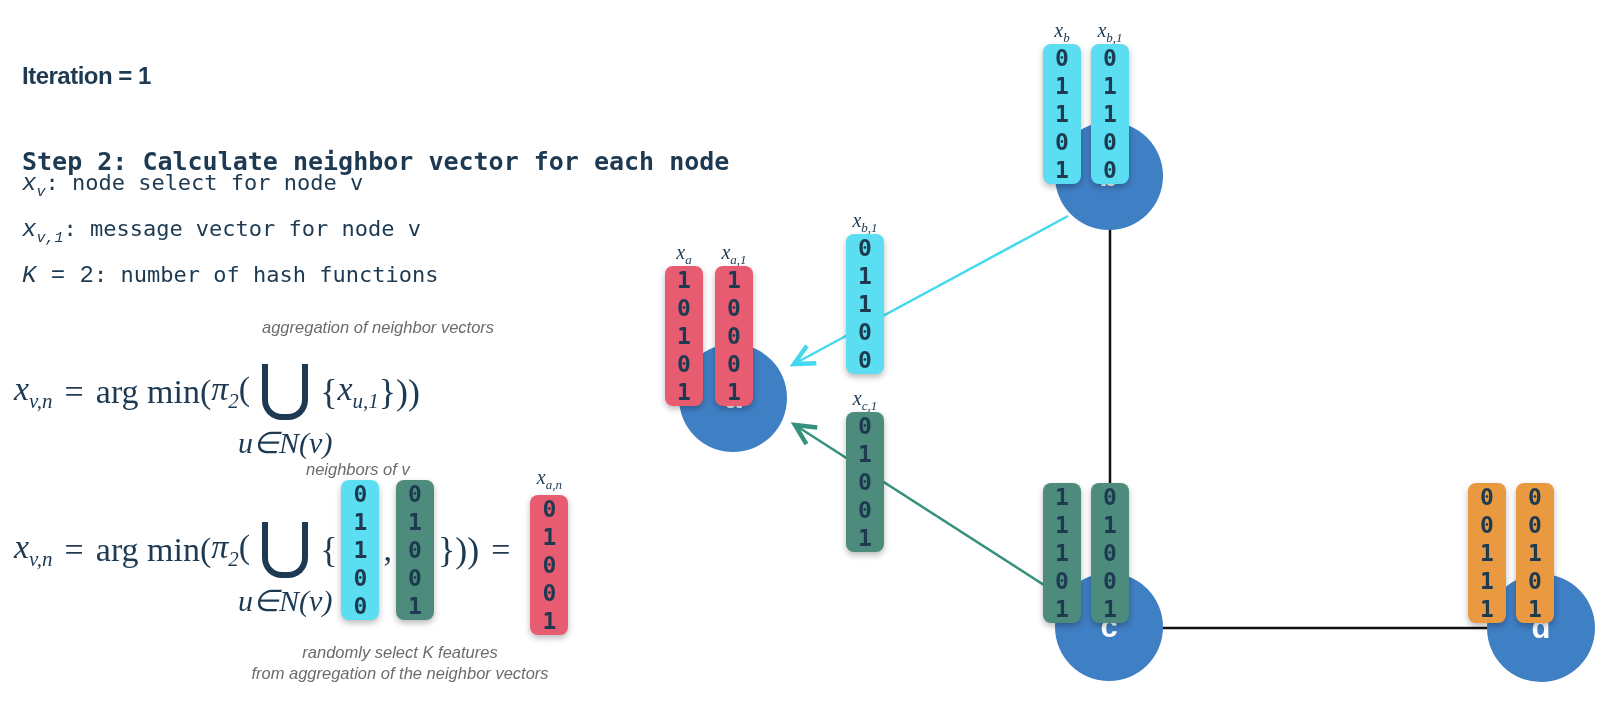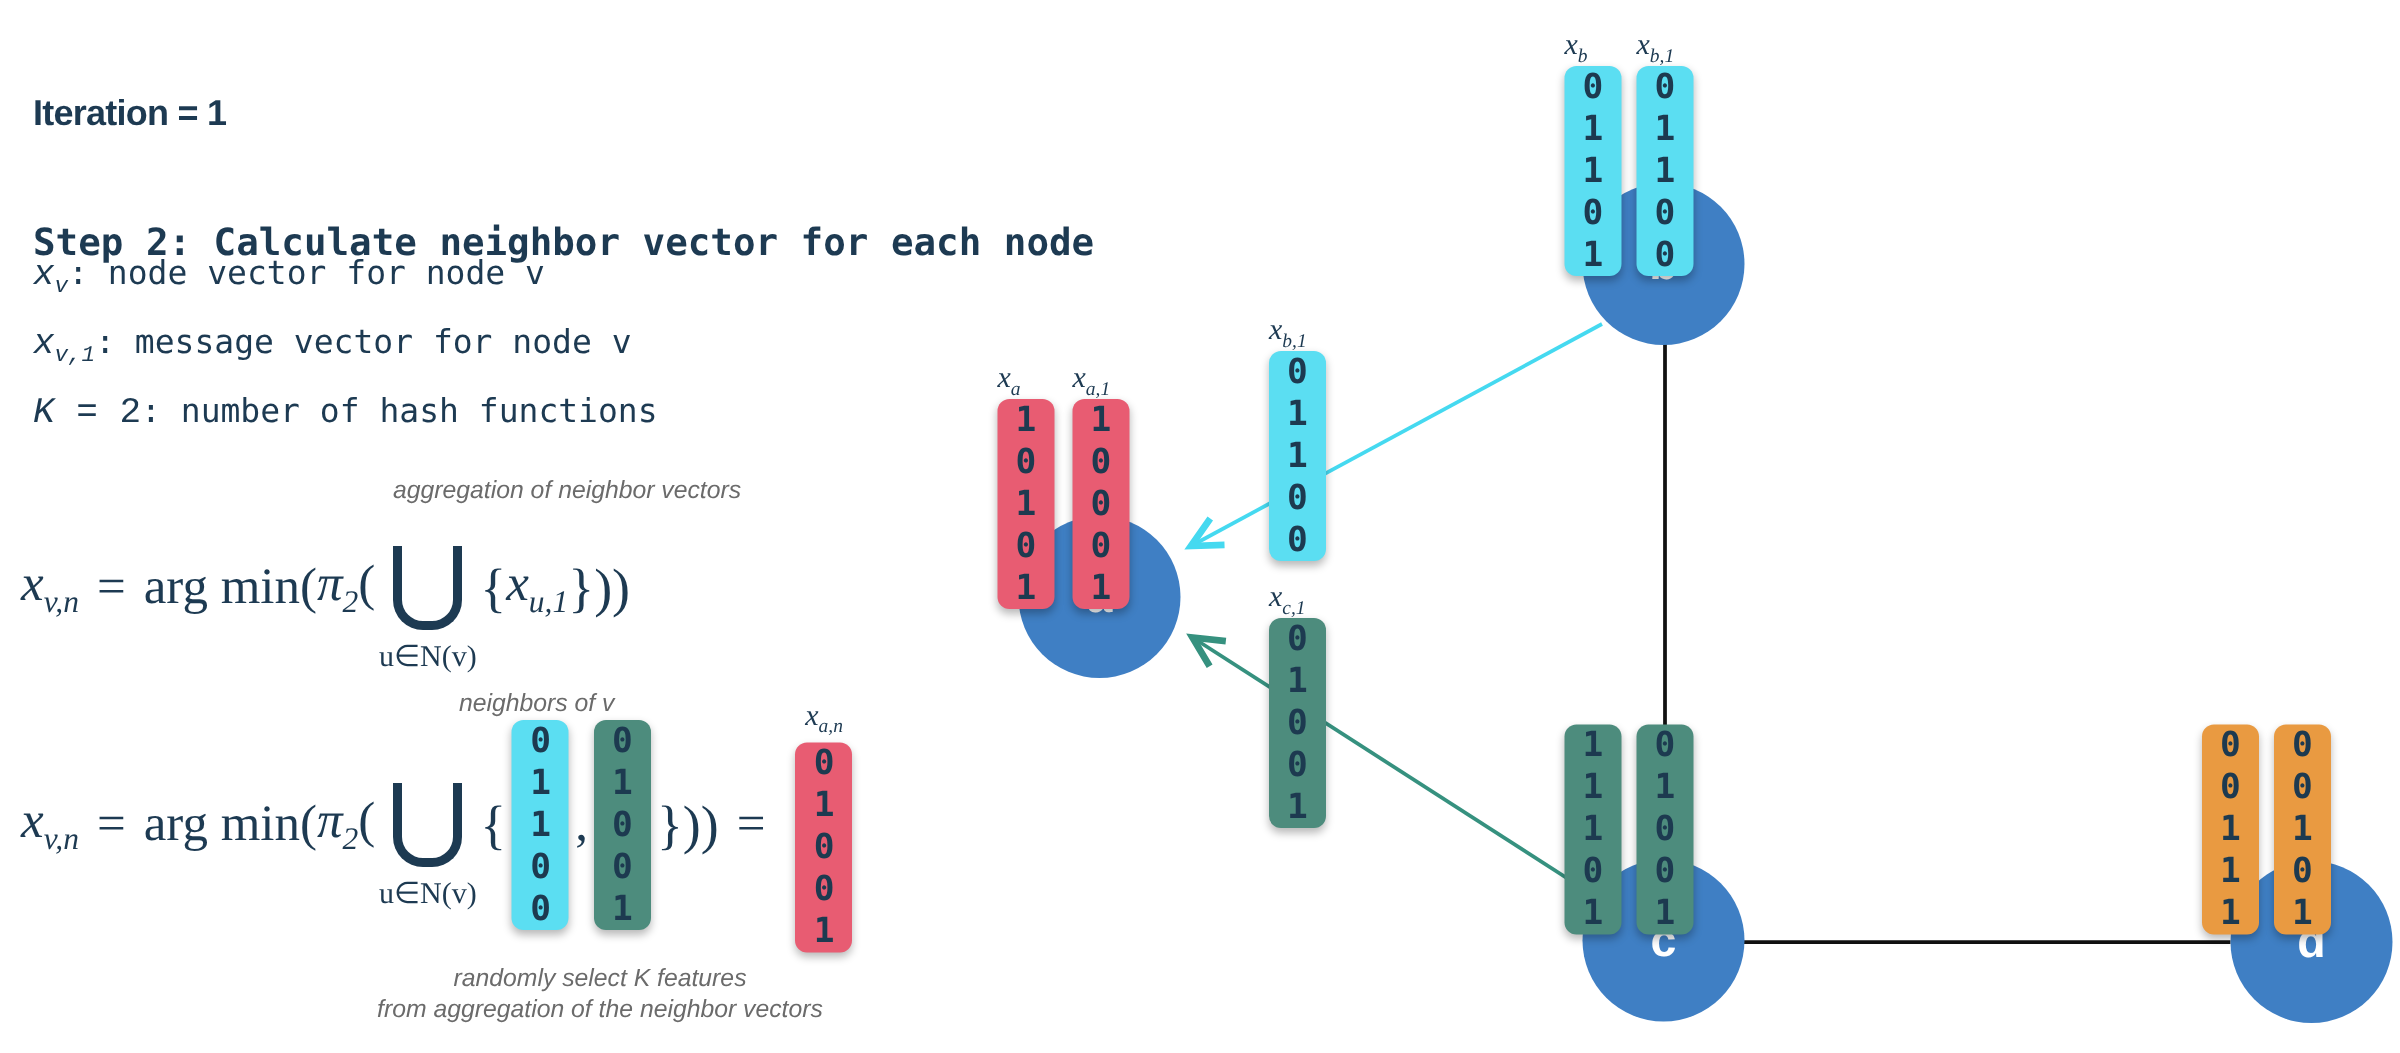--- a/index.html
+++ b/index.html
@@ -29,28 +29,28 @@
   #formula1{left:14px;top:352px;height:80px;}
   #formula2{left:14px;top:480px;height:140px;}
   .formula .it{font-style:italic;}
   .formula sub{font-style:italic;font-size:21px;}
   .formula .eq{margin:0 12px;}
   .union-col{position:relative;display:inline-flex;flex-direction:column;align-items:center;
              margin:0 12px;}
   .union-shape{width:34px;height:50px;border:6px solid #1d3a52;border-top:none;
                border-bottom-left-radius:20px;border-bottom-right-radius:20px;}
   .union-under{position:absolute;top:100%;left:50%;transform:translateX(-50%);
-               margin-top:5px;font-size:20px;}
+               margin-top:5px;font-size:30px;font-style:italic;}
   .brace{font-size:36px;}
   .inline-chip{margin:0 4px;}
   .result-col{display:inline-flex;flex-direction:column;align-items:center;margin-left:8px;}
   .result-col .chip-label{margin-bottom:4px;}
 
   
-  .chip-col{position:absolute;display:flex;flex-direction:column;}
+  .chip-col{position:absolute;display:flex;flex-direction:column;align-items:center;}
   .chip-label{font-family:"Liberation Serif",serif;font-size:20px;font-style:italic;
               color:#1d3a52;height:26px;line-height:24px;white-space:nowrap;}
   .chip-label sub{font-size:13px;}
   .chip-box{width:38px;height:140px;border-radius:8px;display:flex;flex-direction:column;
             justify-content:space-around;align-items:center;
             box-shadow:0 3px 6px rgba(0,0,0,0.28);}
   .chip-cell{font-family:"DejaVu Sans Mono",monospace;font-size:23px;font-weight:bold;
              color:#1d3a50;line-height:26px;}
 
   
@@ -95,21 +95,21 @@
     <line x1="1110" y1="229" x2="1110" y2="574" stroke-width="2.5" stroke="#111111"></line>
     <line x1="1152" y1="628" x2="1487" y2="628" stroke-width="2.5" stroke="#111111"></line>
     <line x1="1068" y1="216" x2="794" y2="364" stroke-width="2.5" marker-end="url(#arrow-cyan)" stroke="#45d9f0"></line>
     <line x1="1086" y1="612" x2="795" y2="425" stroke-width="2.5" marker-end="url(#arrow-teal)" stroke="#36917f"></line>
   </svg>
 
   <div class="title">Iteration = 1</div>
   <div class="subtitle">Step 2: Calculate neighbor vector for each node</div>
 
   <div id="defs">
-      <div class="def-line"><span class="def-math"><span class="it">x</span><sub>v</sub></span><span class="def-desc">: node vector for node v</span></div>
+      <div class="def-line"><span class="def-math"><span class="it">x</span><sub>v</sub></span><span class="def-desc">: node select for node v</span></div>
       <div class="def-line"><span class="def-math"><span class="it">x</span><sub>v,1</sub></span><span class="def-desc">: message vector for node v</span></div>
       <div class="def-line"><span class="def-math"><span class="it">K</span><span> = 2</span></span><span class="def-desc">: number of hash functions</span></div>
     </div>
 
   <div id="annot-aggregation" class="annot">aggregation of neighbor vectors</div>
   <div id="annot-neighbors" class="annot">neighbors of v</div>
   <div id="annot-random" class="annot">
     <span>randomly select K features</span><br>
     <span>from aggregation of the neighbor vectors</span>
   </div>

